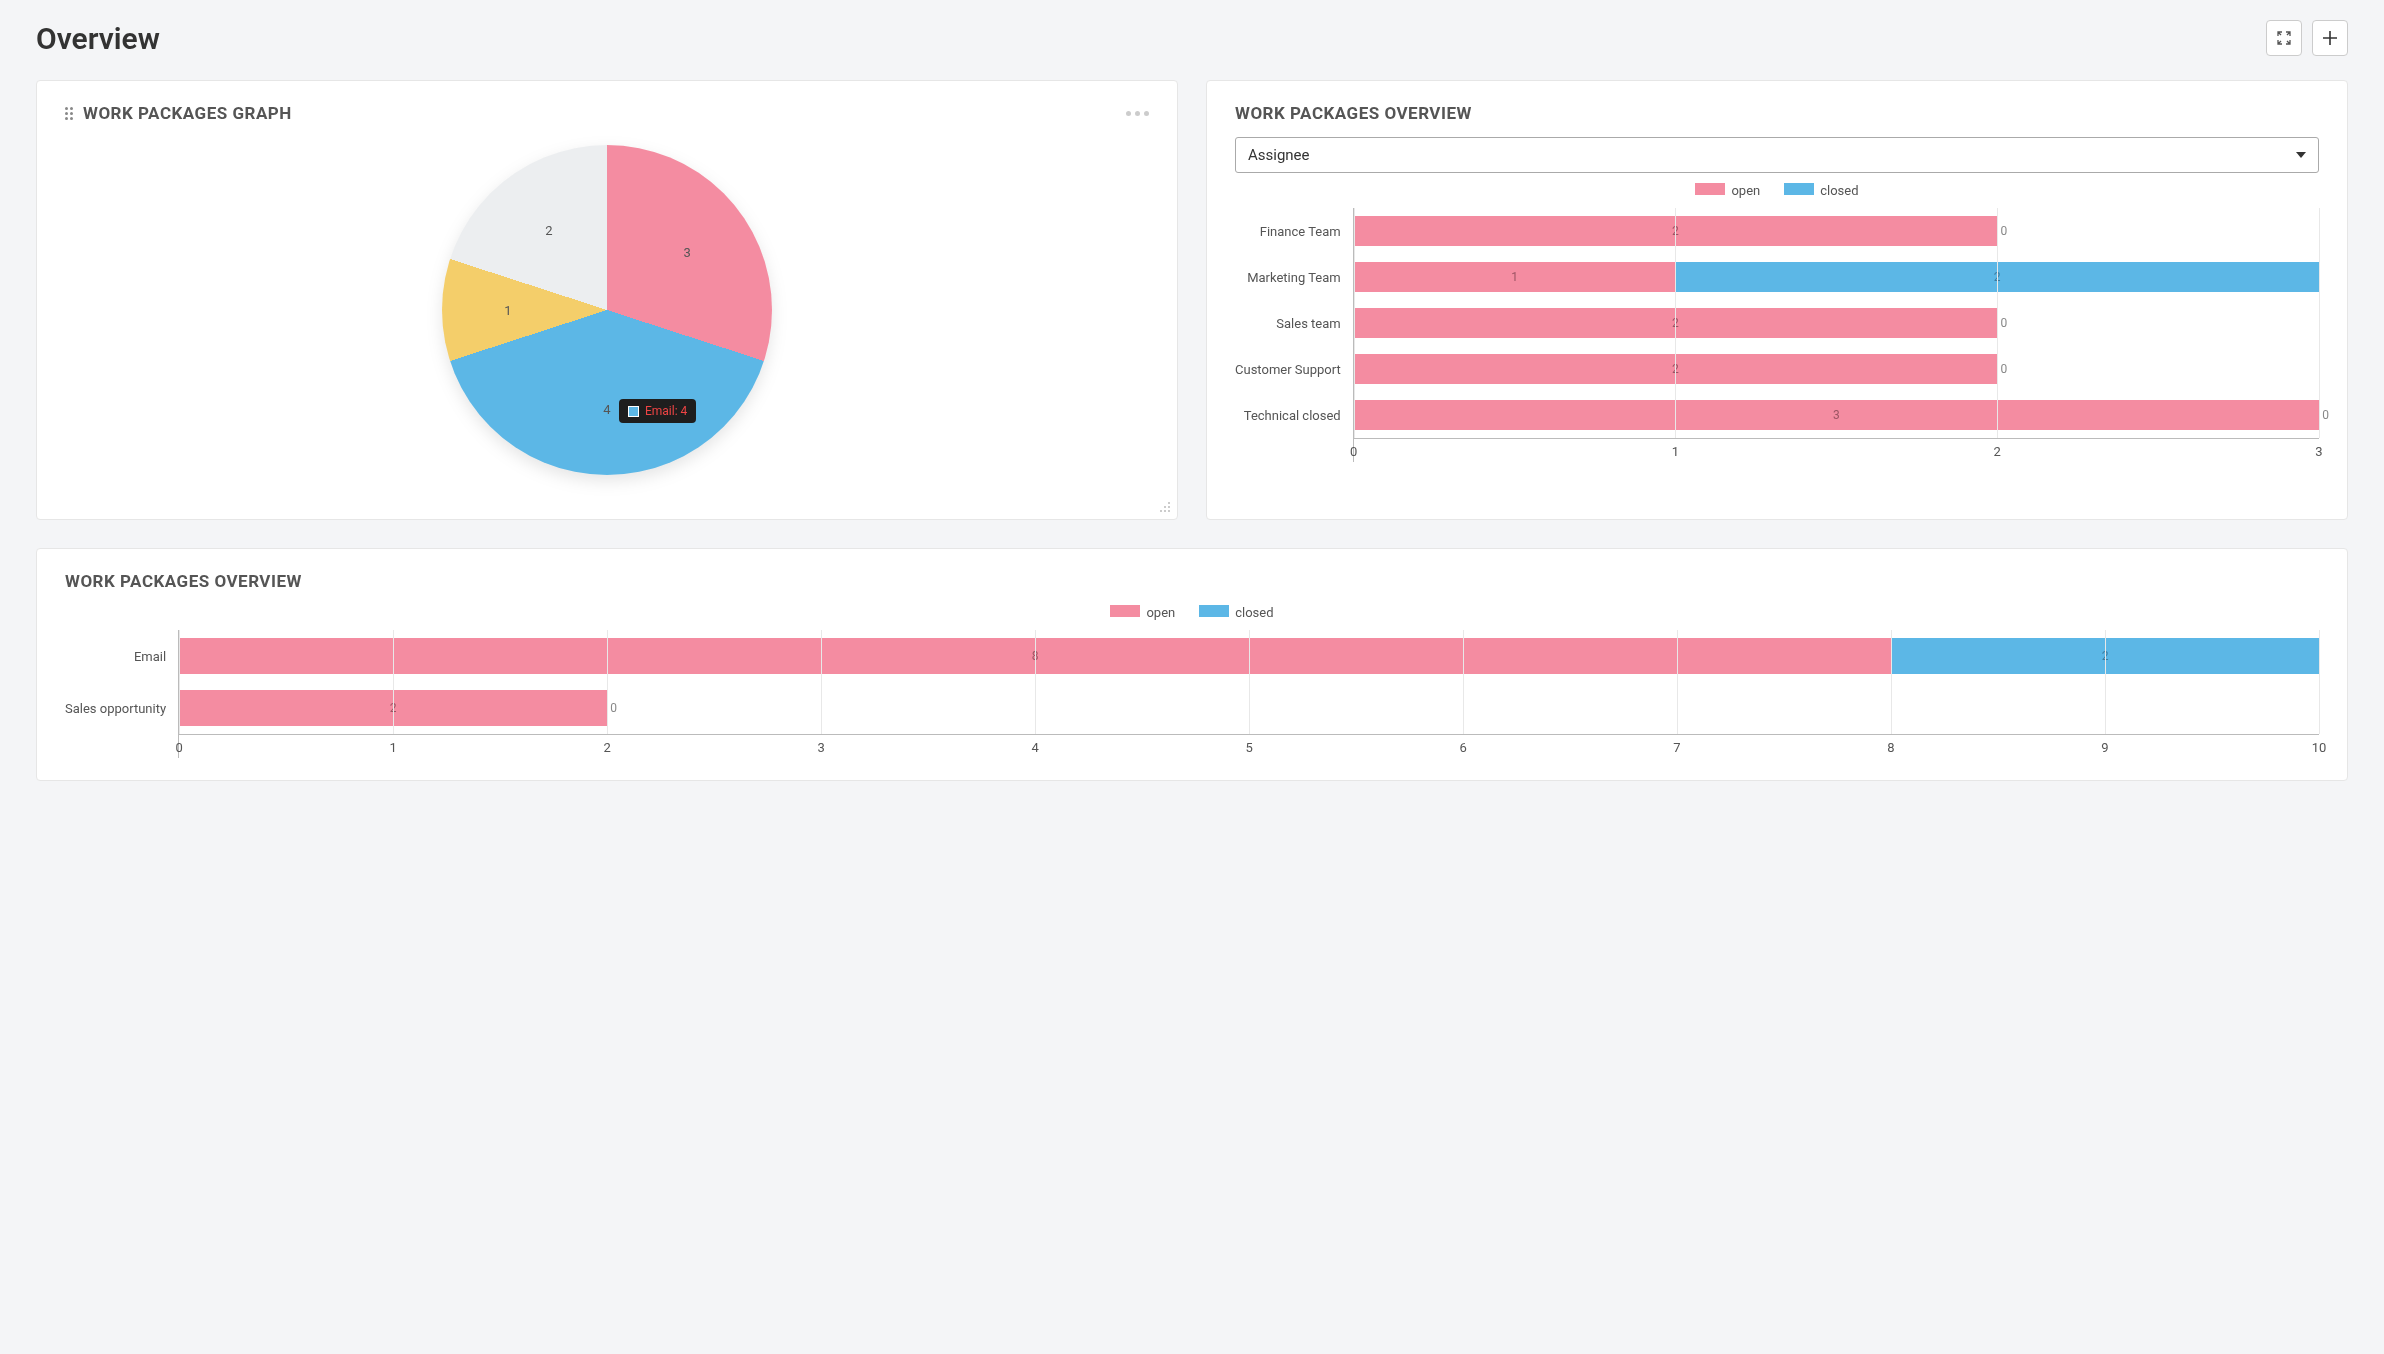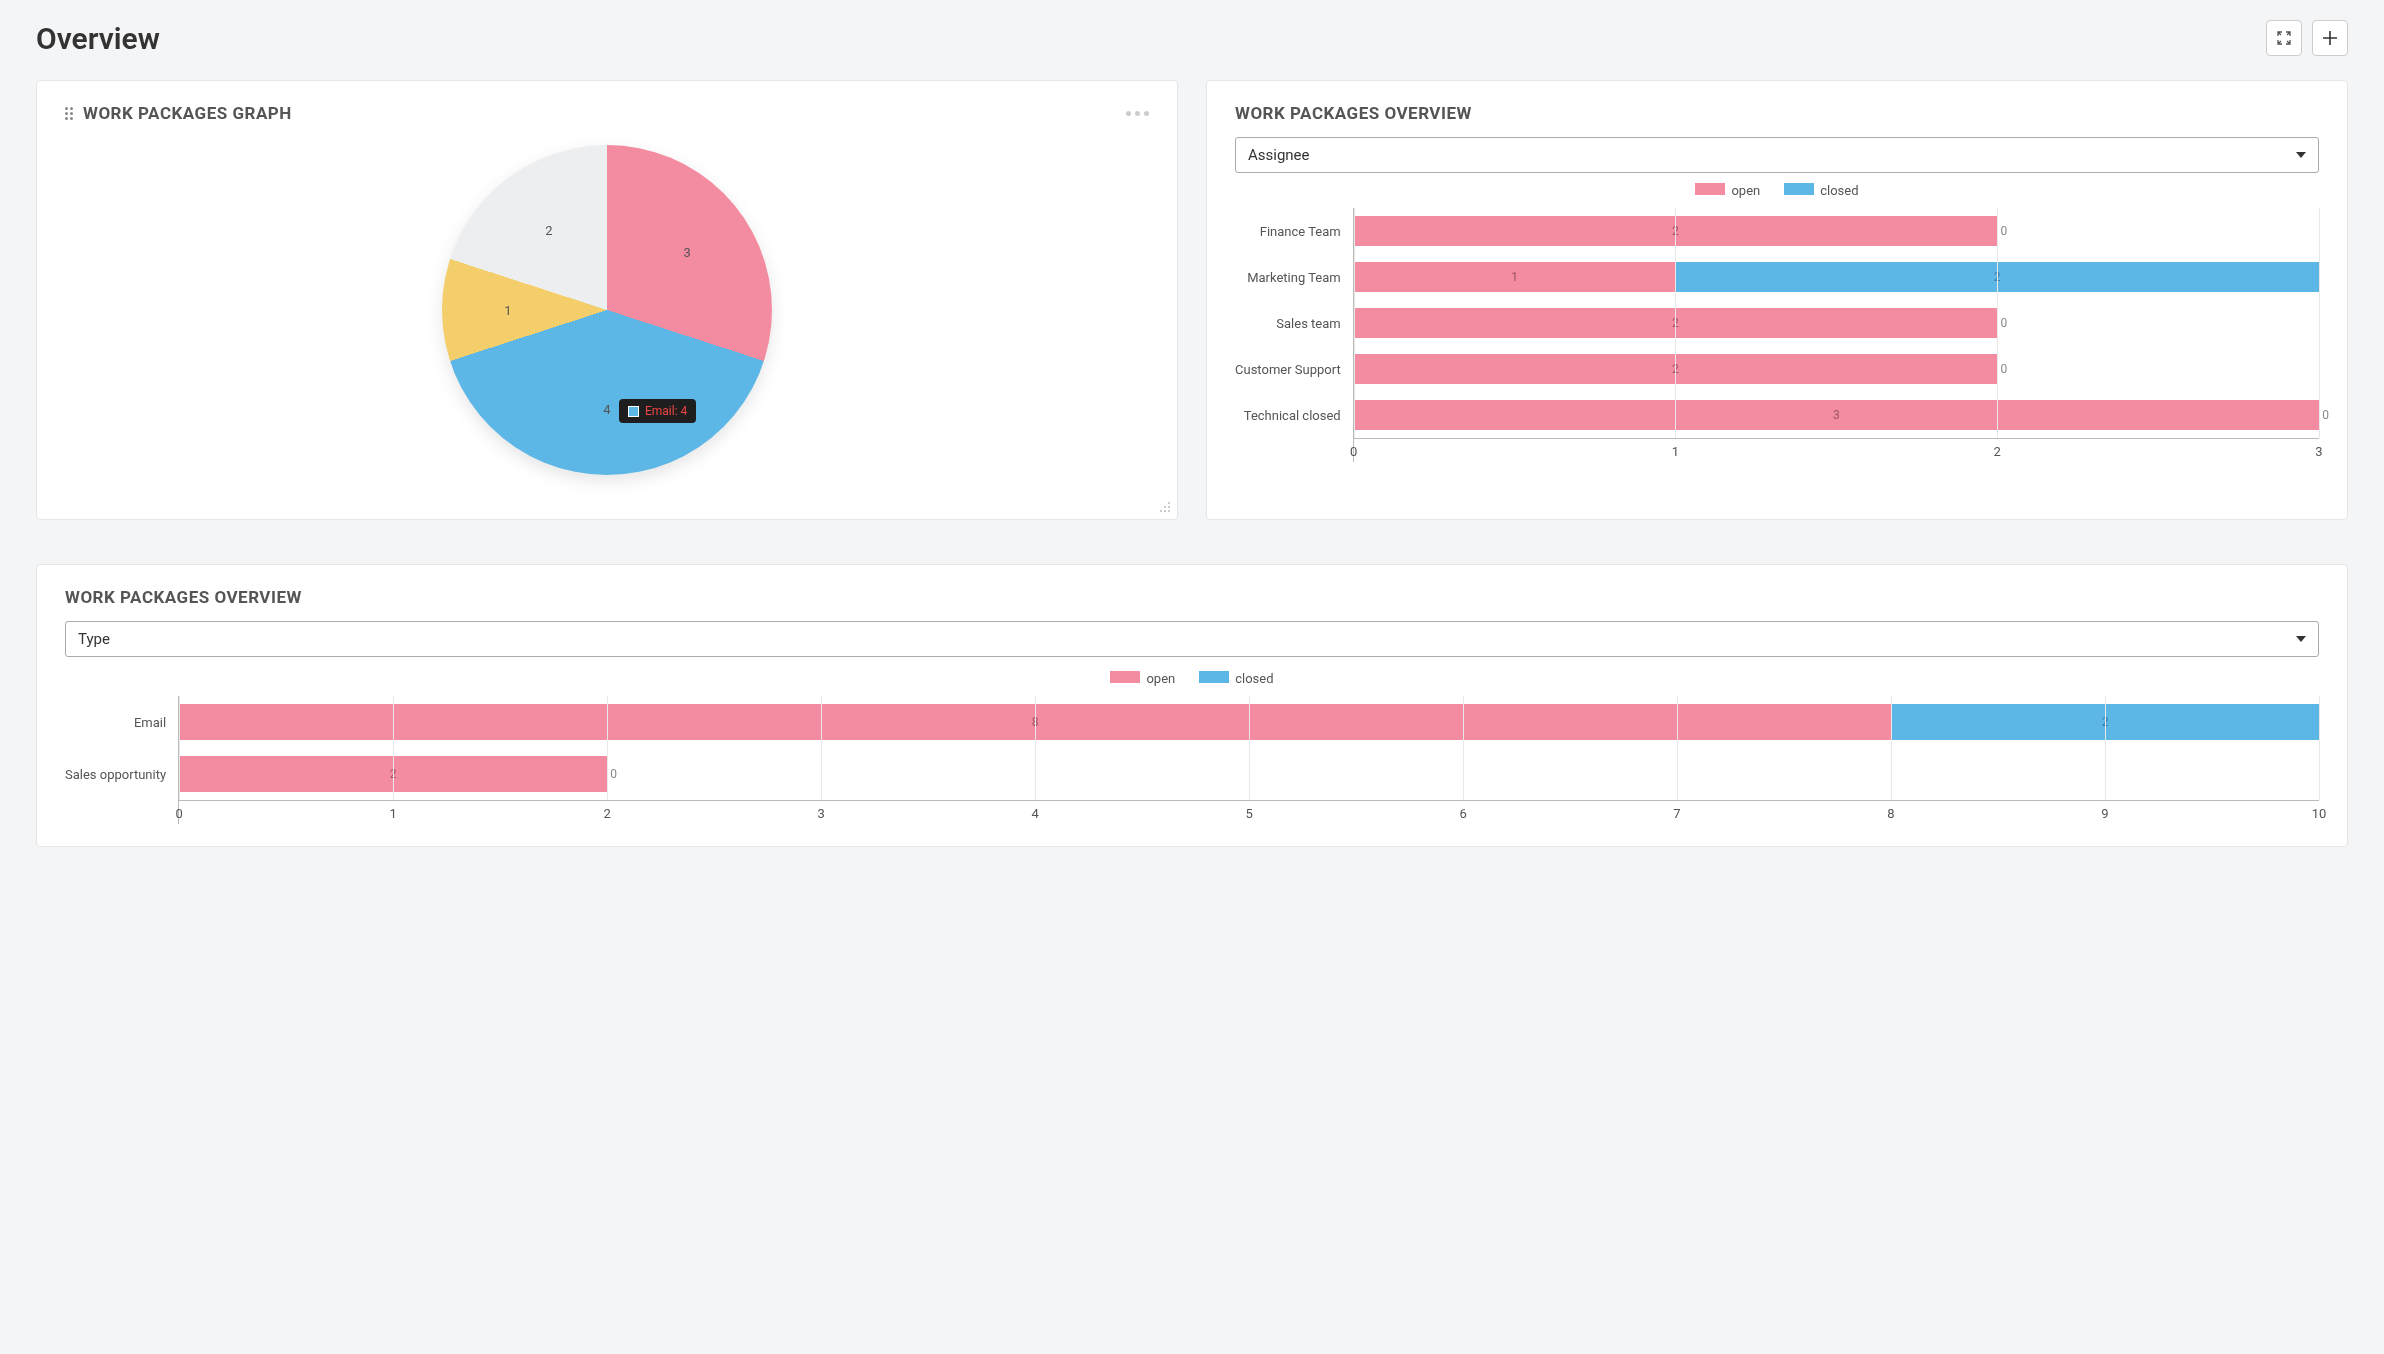--- a/index.html
+++ b/index.html
@@ -36,21 +36,21 @@
     background: #fff;
     display: flex;
     align-items: center;
     justify-content: center;
     cursor: pointer;
   }
   .top-row {
     display: grid;
     grid-template-columns: 1fr 1fr;
     gap: 28px;
-    margin-bottom: 44px;
+    margin-bottom: 28px;
   }
   .card {
     background: #fff;
     border: 1px solid #e6e6e6;
     border-radius: 4px;
     position: relative;
     padding: 22px 28px;
   }
   .card-title-row {
     display: flex;
@@ -371,24 +371,20 @@
           </div>
         </div>
     </div>
   </div>
 
   <div class="card full-width">
     <div class="card-title-row">
       <div class="card-title">
         <span>WORK PACKAGES OVERVIEW</span>
       </div>
-    </div>
-    <div class="select">
-      <span>Type</span>
-      <span class="select-caret"></span>
     </div>
     <div class="legend" style="margin-top:14px;">
       <span class="legend-item">
           <span class="legend-sw sw-open"></span>
           <span>open</span>
         </span>
       <span class="legend-item">
           <span class="legend-sw sw-closed"></span>
           <span>closed</span>
         </span>

